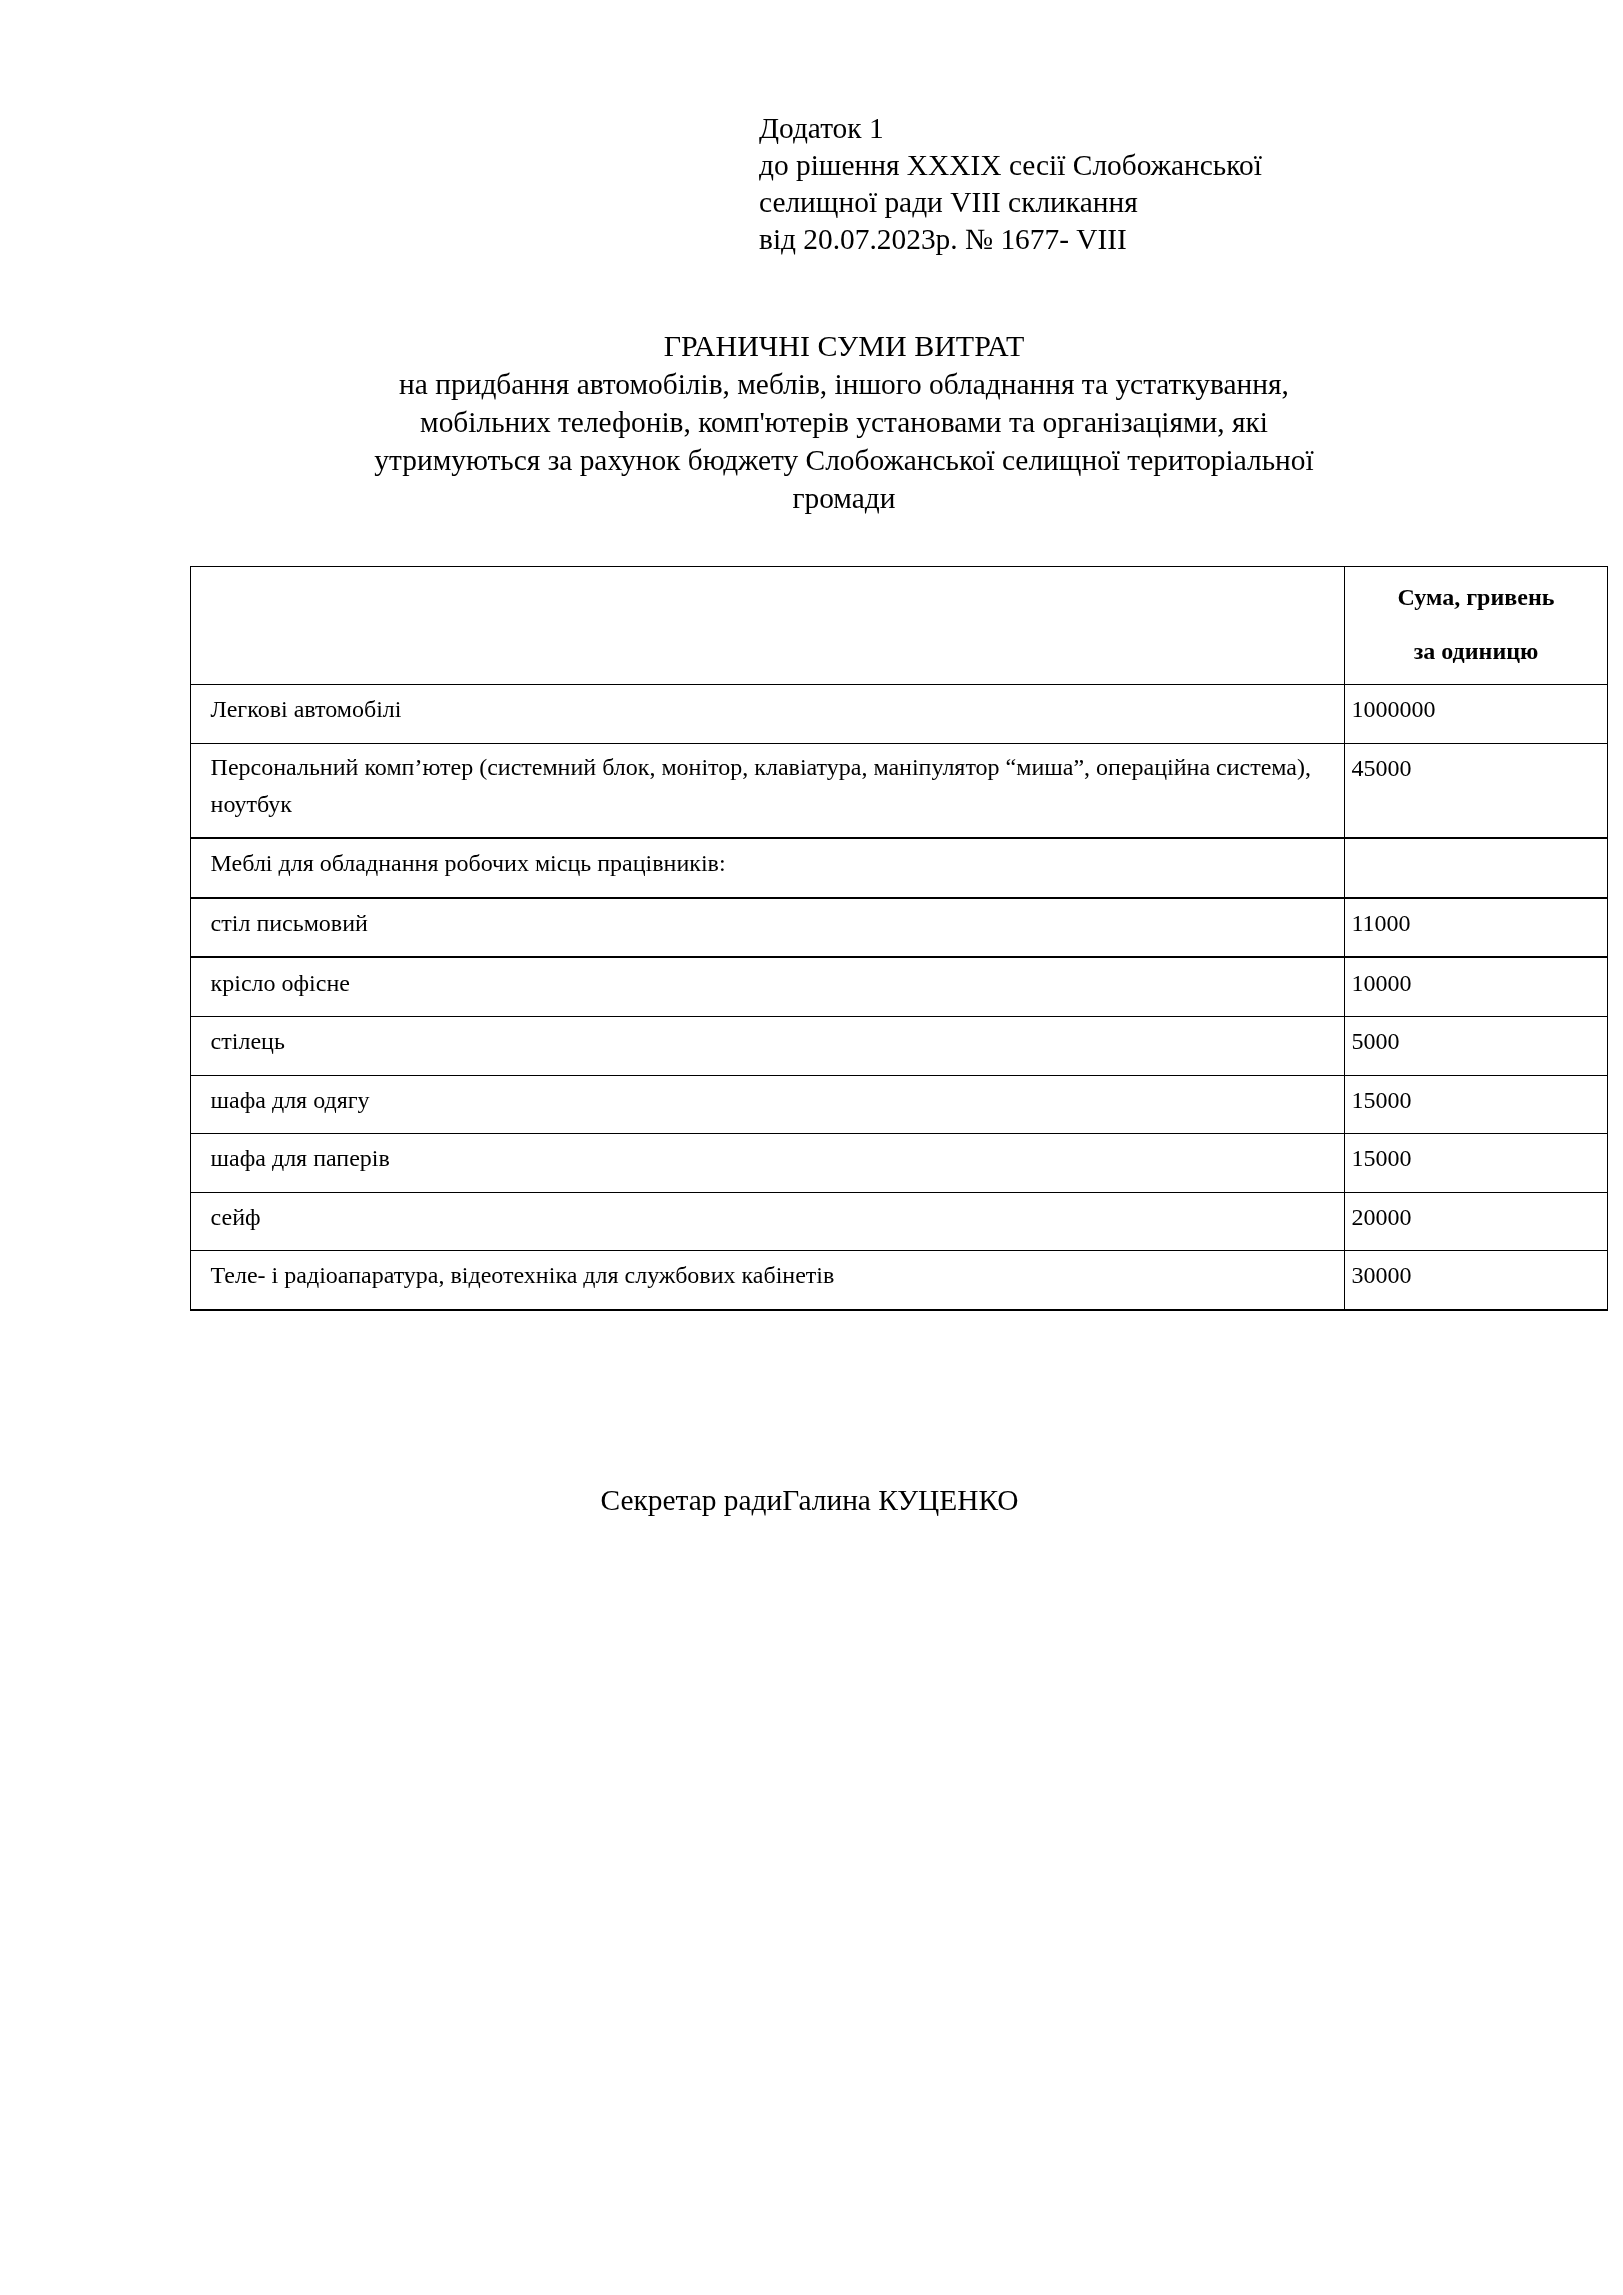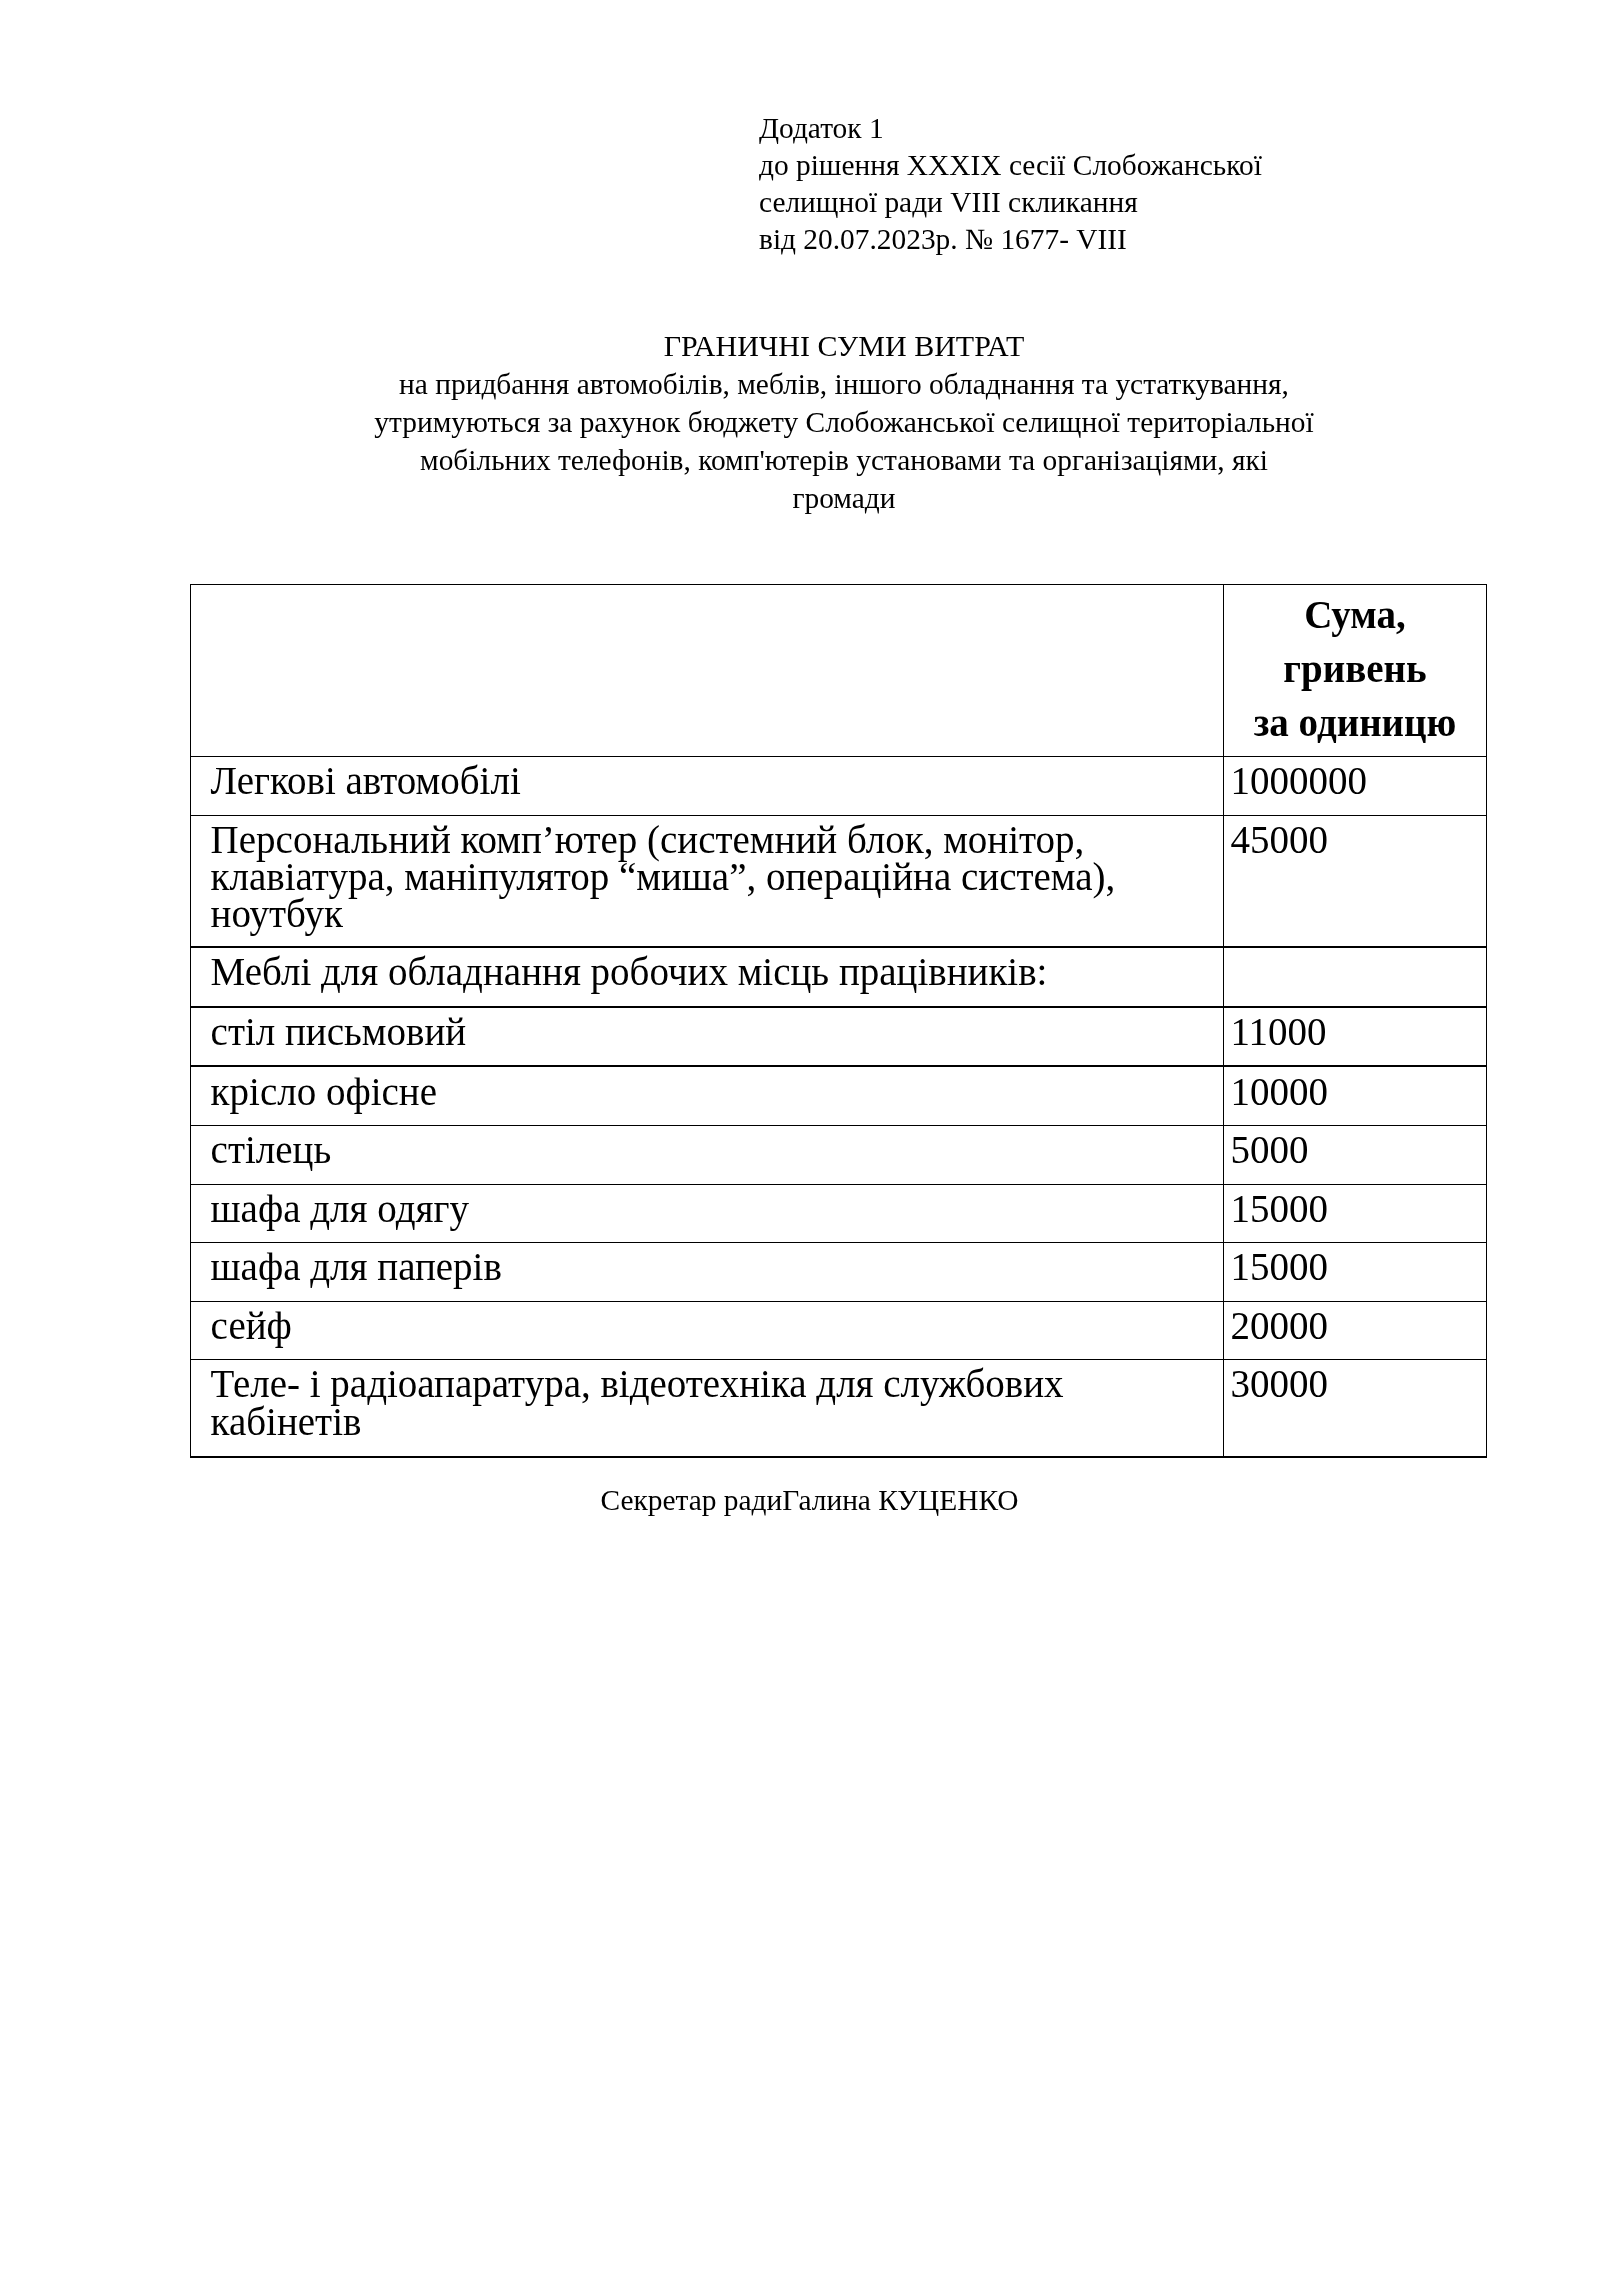--- a/index.html
+++ b/index.html
@@ -10,22 +10,22 @@
   .annex {
     position: absolute; right: 79px; top: 110px; width: 785px;
     font-size: 29.4px; line-height: 37px;
   }
   .title-block {
     position: absolute; left: 196px; width: 1296px; top: 327px;
     text-align: center; font-weight: normal; font-size: 29.4px; line-height: 38px;
   }
   .title-block .main { font-size: 30px; }
   table.limits {
-    position: absolute; left: 190px; top: 584px; width: 1297px;
-    border-collapse: collapse; font-size: 39px; line-height: 38px;
+    position: absolute; left: 190px; top: 566px; width: 1418px;
+    border-collapse: collapse; font-size: 24px; line-height: 38px;
   }
   table.limits td, table.limits th {
     border: 1.3px solid #000; vertical-align: top; padding: 5.2px 6.5px 14.4px 19.6px;
   }
   table.limits th { font-weight: bold; text-align: center; padding: 2.6px 6.5px 6.5px 6.5px; line-height: 54px; }
   table.limits td.sum { text-align: left; width: 249px; padding-left: 6.5px; }
   table.limits th.item-col { width: auto; }
   table.limits tr.thick-top td { border-top-width: 2.6px; }
   table.limits tr.last td { border-bottom-width: 2.6px; }
   table.limits td.cell-wrap { line-height: 37px; }
@@ -40,22 +40,22 @@
 <div class="annex">
   <div>Додаток 1</div>
   <div>до рішення XXXIX сесії Слобожанської</div>
   <div>селищної ради VIII скликання</div>
   <div>від 20.07.2023р. № 1677- VIII</div>
 </div>
 
 <div class="title-block">
   <div class="main">ГРАНИЧНІ СУМИ ВИТРАТ</div>
   <div>на придбання автомобілів, меблів, іншого обладнання та устаткування,</div>
+  <div>мобільних телефонів,  комп'ютерів установами та організаціями, які</div>
   <div>утримуються за рахунок бюджету Слобожанської  селищної територіальної</div>
-  <div>мобільних телефонів,  комп'ютерів установами та організаціями, які</div>
   <div>громади</div>
 </div>
 
 <table class="limits">
   <thead>
     <tr>
       <th class="item-col"></th>
       <th>
         <div>Сума, гривень</div>
         <div>за одиницю</div>

